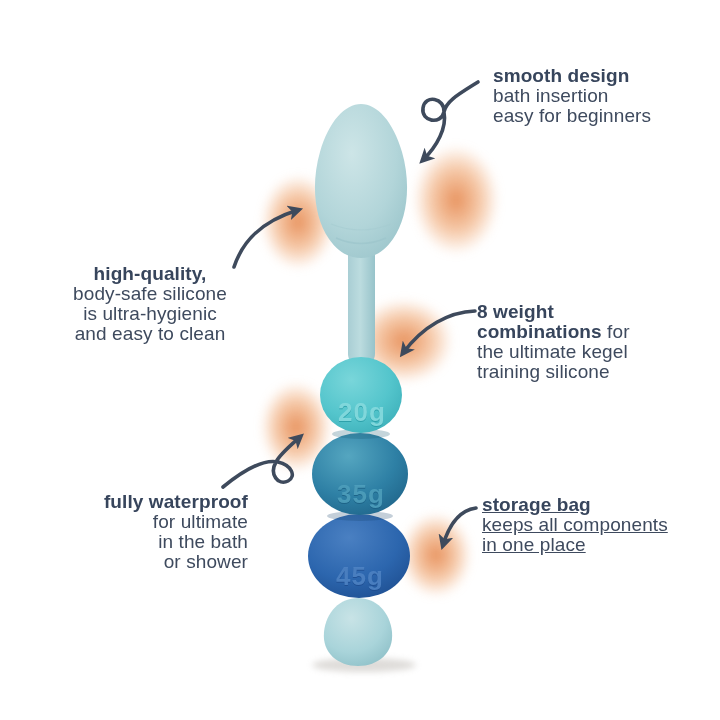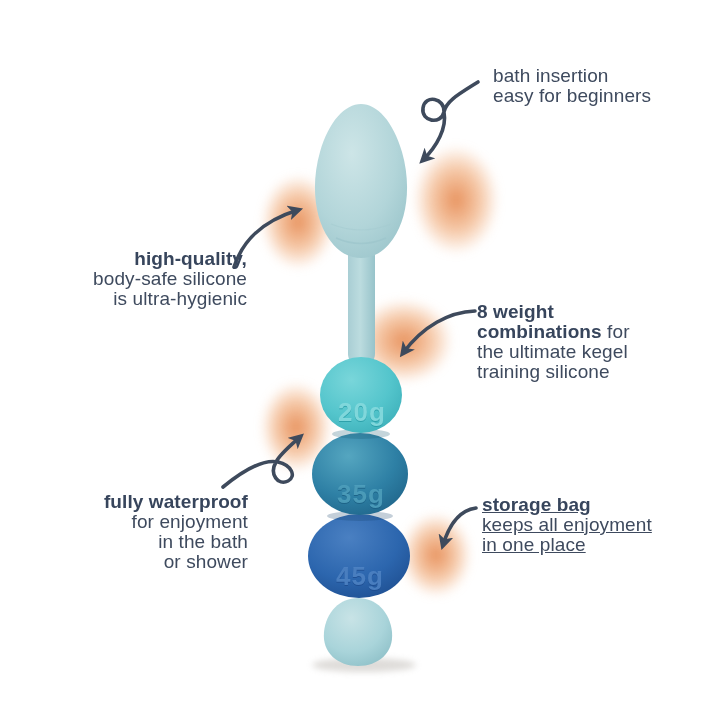--- a/index.html
+++ b/index.html
@@ -112,43 +112,45 @@
                C421,122 441,125 444,112 C447,128 437,146 423,160" marker-end="url(#ah)"></path>
       <path d="M234,267 C242,243 259,222 298,210" marker-end="url(#ah)"></path>
       <path d="M475,311 C449,312 423,326 403,353" marker-end="url(#ah)"></path>
       <path d="M223,487 C245,469 264,459 278,462 C291,465 297,476 288,481
                C278,486 269,474 276,462 C280,454 291,445 300,437" marker-end="url(#ah)"></path>
       <path d="M476,508 C461,510 450,522 443,545" marker-end="url(#ah)"></path>
     </g>
   </svg>
 
   <div class="note" style="left:493px; top:66px;">
+    <div class="t">smooth design</div>
     <div>bath insertion</div>
     <div>easy for beginners</div>
   </div>
 
-  <div class="note right" style="left:53px; top:249px; width:194px;">
+  <div class="note right" style="left:53px; top:264px; width:194px;text-align:center;">
     <div class="t">high-quality,</div>
     <div>body-safe silicone</div>
     <div>is ultra-hygienic</div>
+    <div>and easy to clean</div>
   </div>
 
   <div class="note" style="left:477px; top:302px;">
     <div class="t">8 weight</div>
     <div><span class="t">combinations</span><span> for</span></div>
     <div>the ultimate kegel</div>
     <div>training silicone</div>
   </div>
 
   <div class="note right" style="left:60px; top:492px; width:188px;">
     <div class="t">fully waterproof</div>
-    <div>for enjoyment</div>
+    <div>for ultimate</div>
     <div>in the bath</div>
     <div>or shower</div>
   </div>
 
   <div class="note" style="left:482px; top:495px;text-decoration:underline;">
     <div class="t">storage bag</div>
-    <div>keeps all enjoyment</div>
+    <div>keeps all components</div>
     <div>in one place</div>
   </div>
 
 </div>
 
 </body></html>

